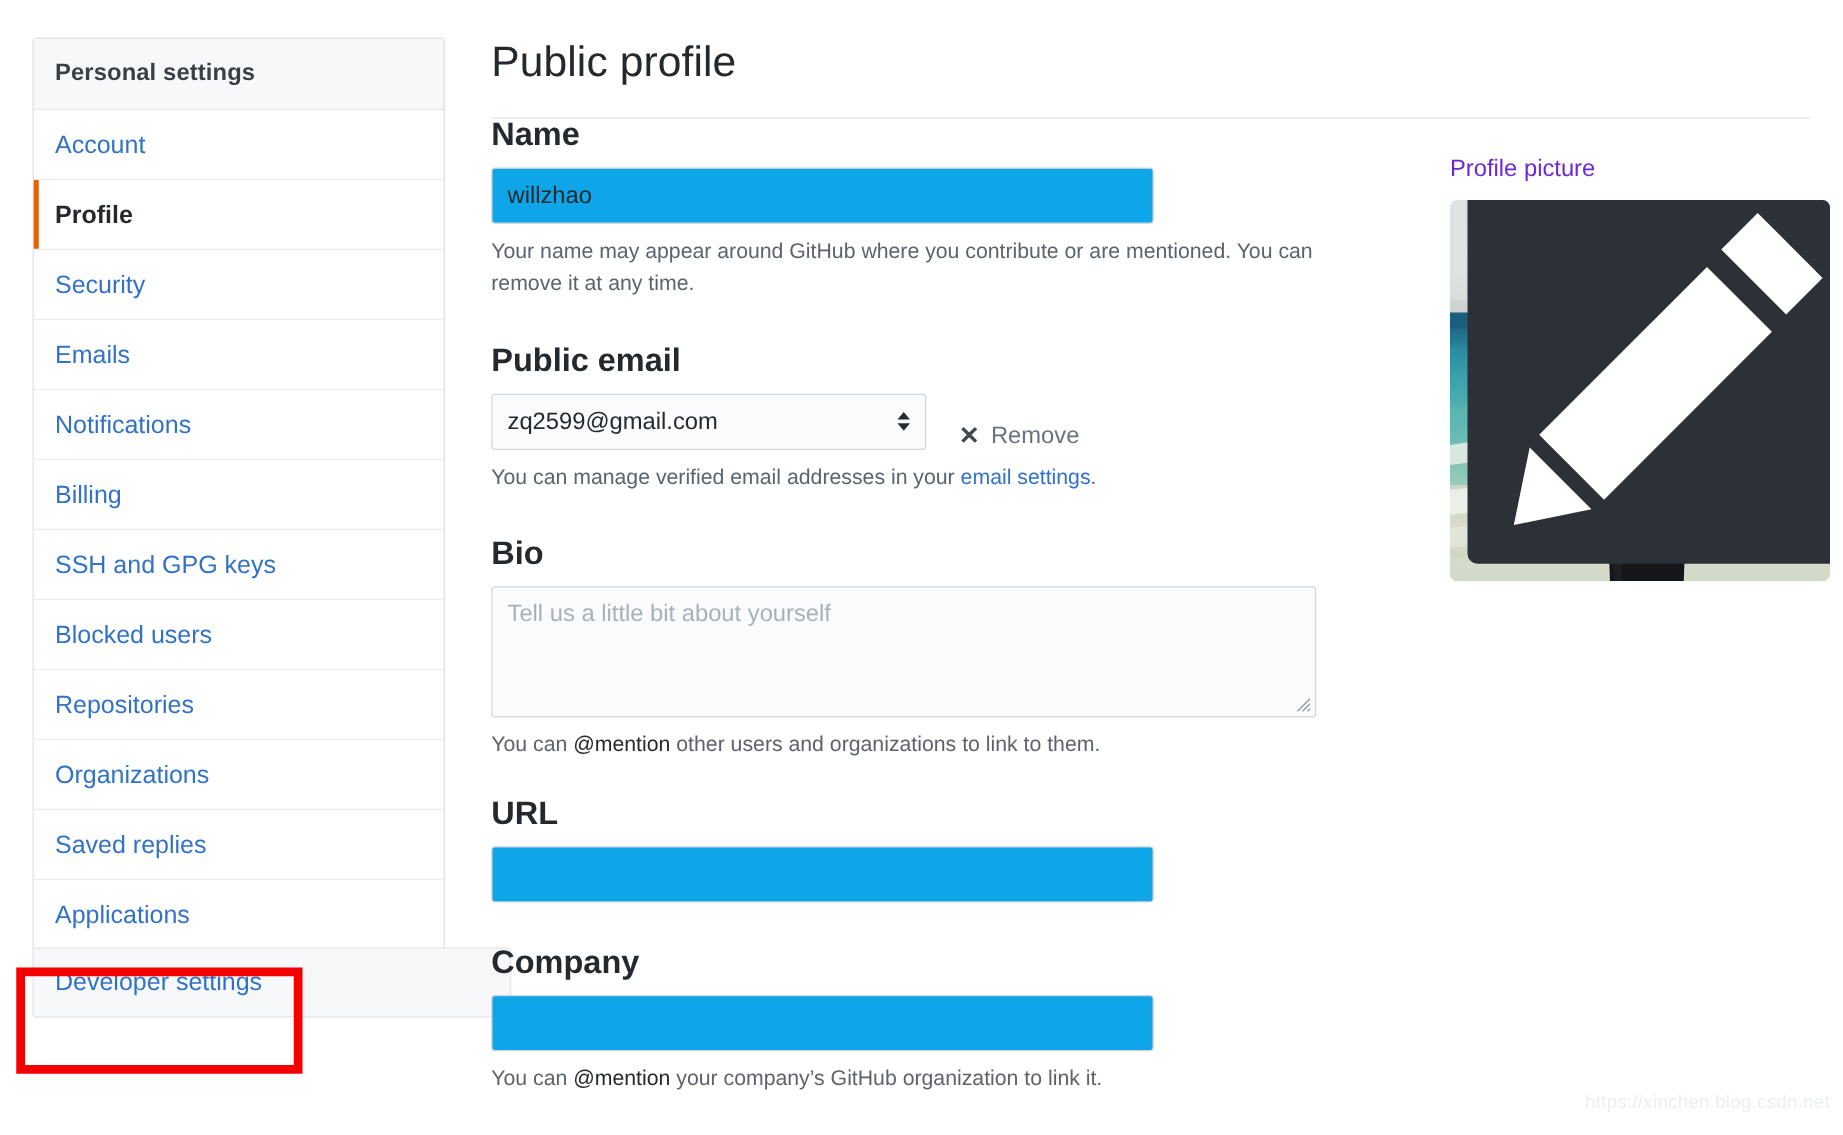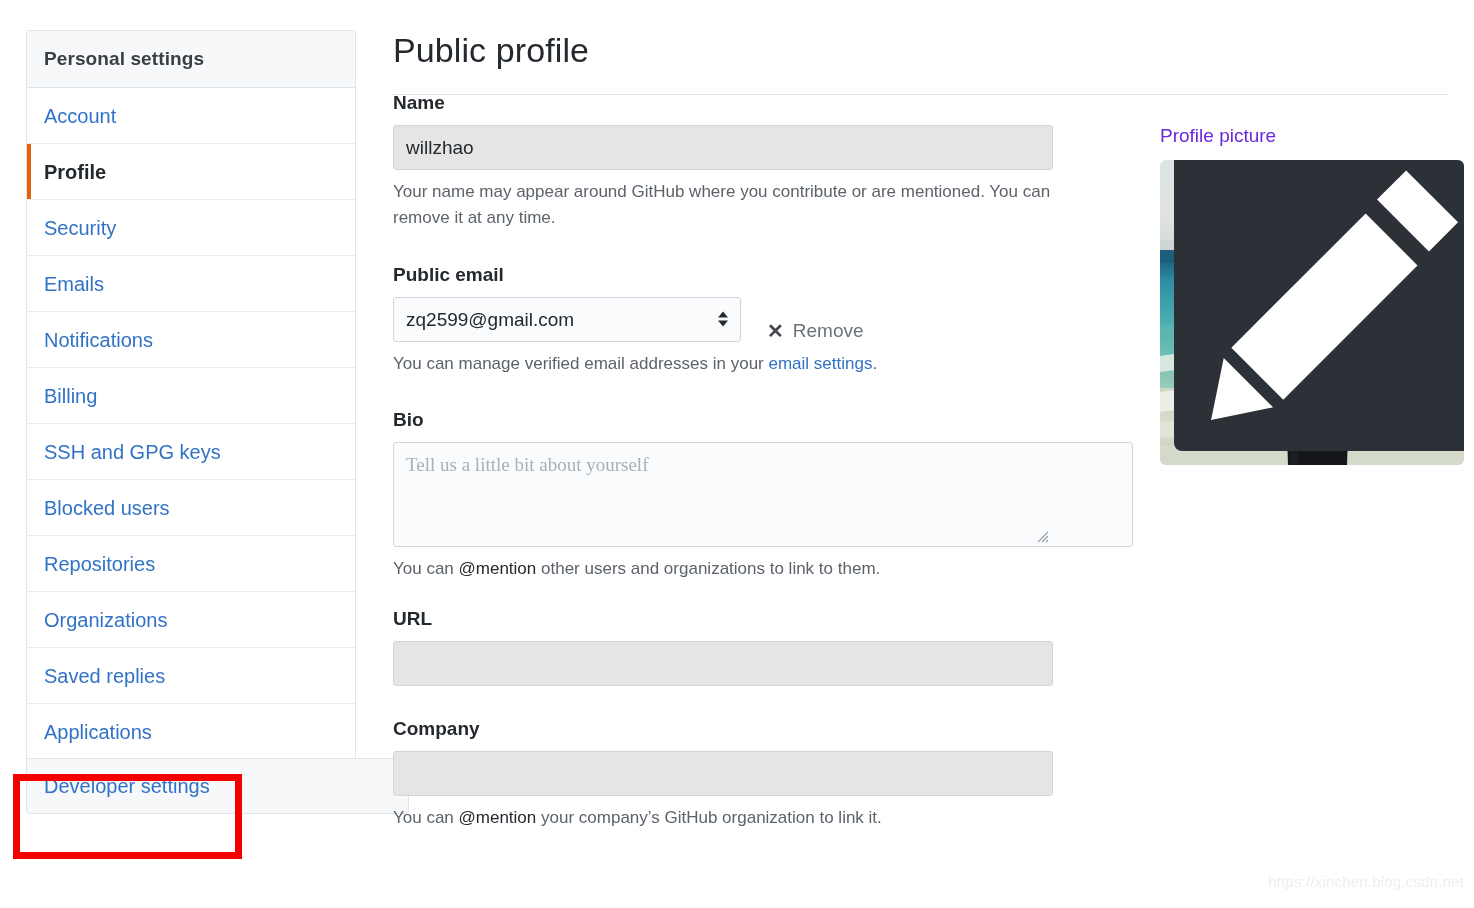--- a/index.html
+++ b/index.html
@@ -86,30 +86,30 @@
     margin:0;
   }
   .title-rule{
     margin-top:23px;
     height:1px;background:#e1e4e8;width:1055px;
   }
   .form-col{
     position:absolute;left:0;top:62px;width:660px;
   }
   .field-label{
-    font-size:19px;font-weight:bold;color:#24292e;
+    font-size:26px;font-weight:bold;color:#24292e;
     margin-bottom:11px;
   }
   .txt-input{
     display:block;
-    width:660px;height:45px;
+    width:530px;height:45px;
     box-sizing:border-box;
     border:1px solid #d1d5da;
     border-radius:3px;
-    background:#e5e5e5;
+    background:#0ea5e9;
     font-family:"Liberation Sans",sans-serif;
     font-size:19px;
     color:#24292e;
     padding:0 12px;
     outline:none;
   }
   .txt-input::placeholder{color:#a8b0b8;}
   .hint{
     font-size:17px;color:#5c636b;line-height:1.55;
     margin-top:9px;width:700px;
@@ -151,25 +151,25 @@
     margin-left:26px;
     font-size:19px;color:#6a737d;
     cursor:pointer;
   }
   .x-icon{
     font-size:20px;font-weight:bold;color:#44474b;line-height:1;
   }
 
   .bio-wrap{position:relative;width:660px;}
   .bio-area{
-    display:block;width:740px;height:105px;
+    display:block;width:660px;height:105px;
     box-sizing:border-box;
     border:1px solid #d1d5da;border-radius:3px;
     background:#fafbfc;
-    font-family:Liberation Serif, serif;
+    font-family:Liberation Sans, sans-serif;
     font-size:19px;color:#24292e;
     padding:11px 12px;
     resize:none;outline:none;
   }
   .bio-area::placeholder{color:#a8b0b8;}
   .resize-grip{
     position:absolute;right:4px;bottom:4px;width:13px;height:13px;
     pointer-events:none;
   }
   .block{margin-bottom:0;}

